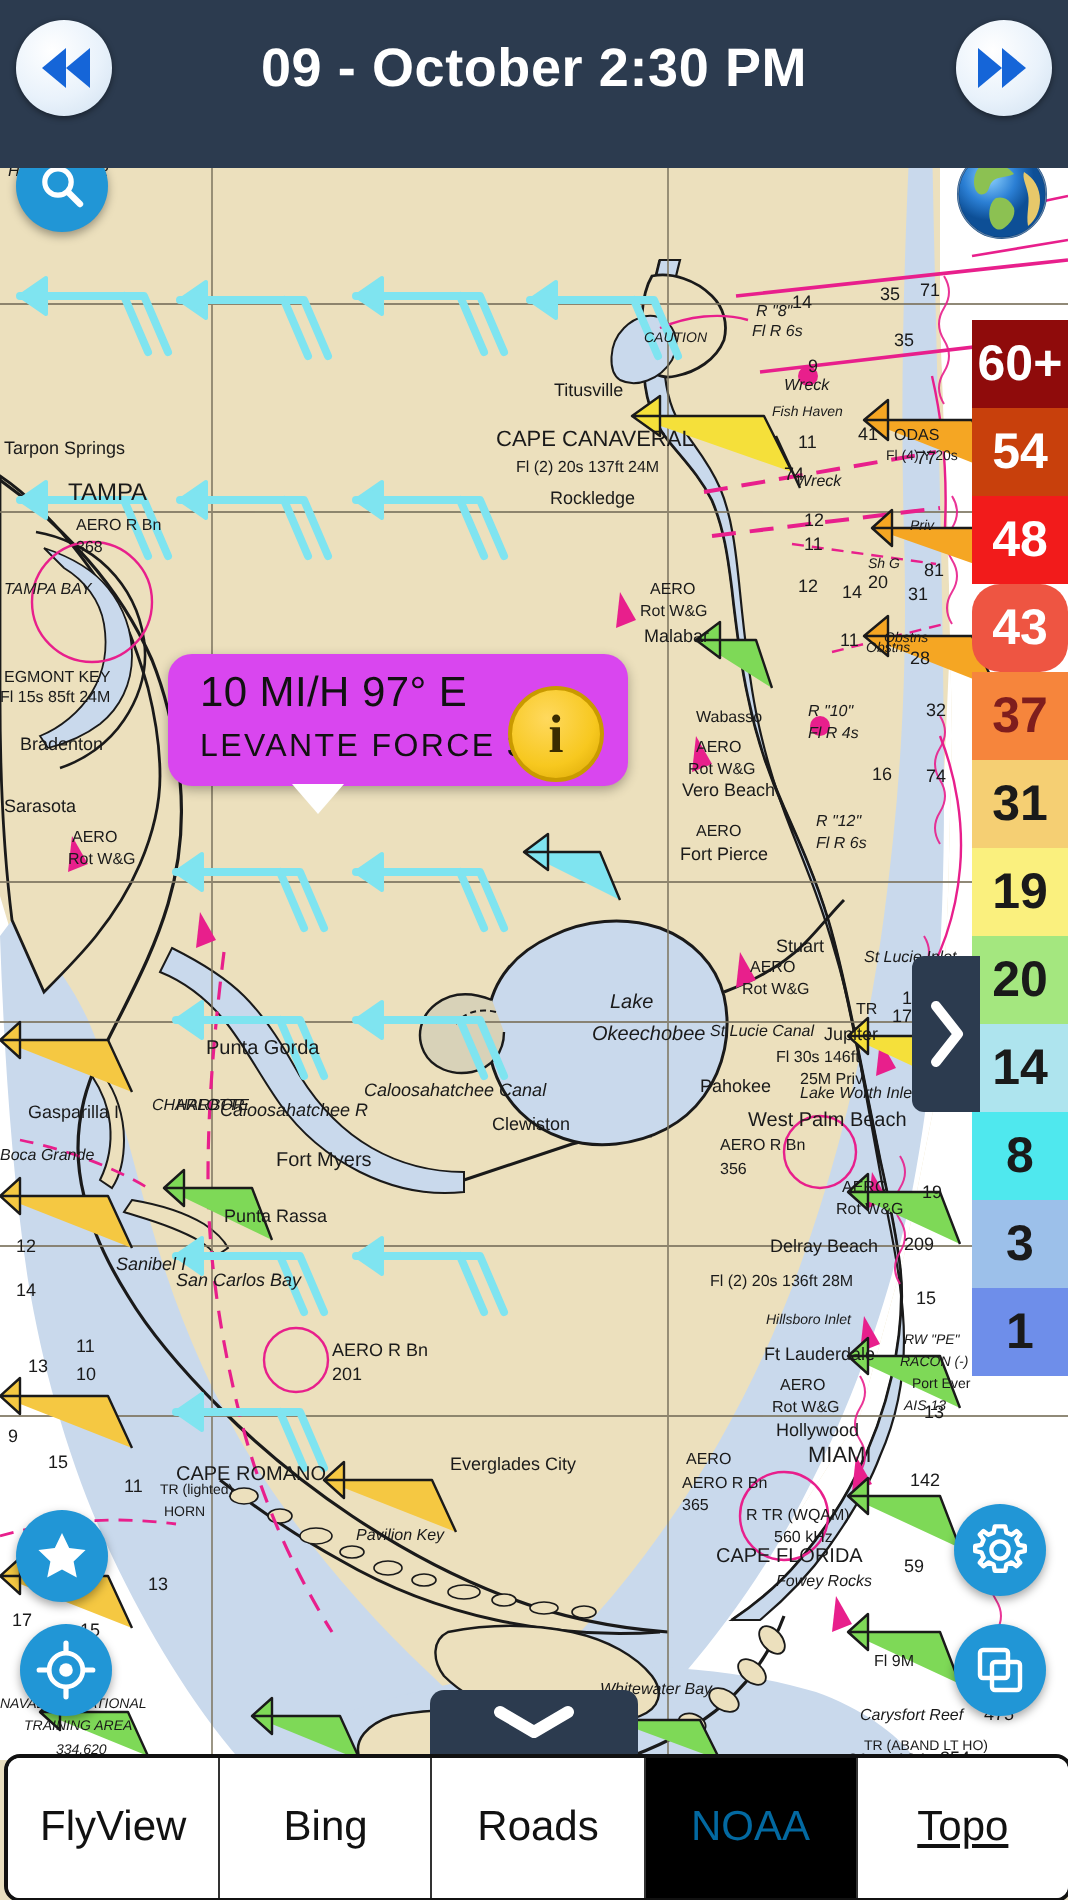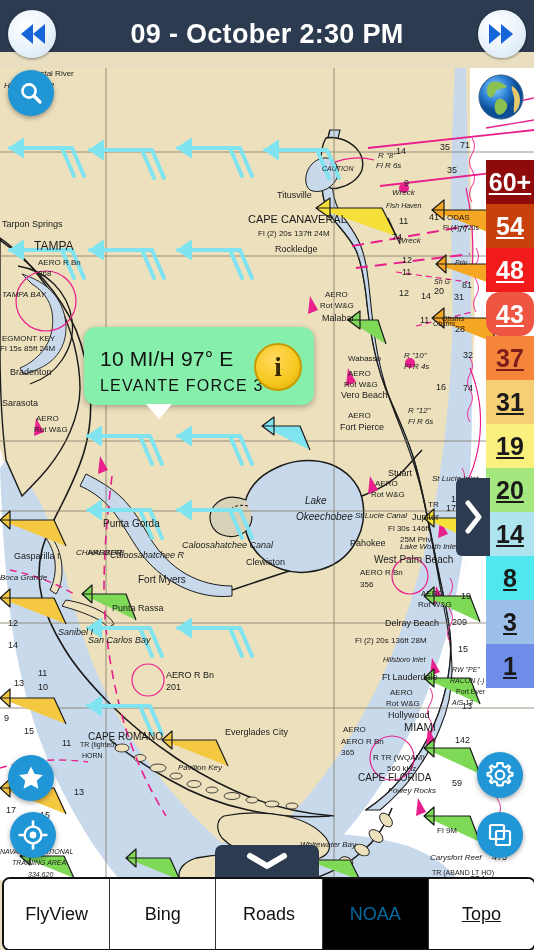--- a/index.html
+++ b/index.html
@@ -1,21 +1,21 @@
 <!DOCTYPE html>
 <html><head>
 <meta charset="utf-8">
 <style>
   html,body{margin:0;padding:0;background:#000;}
   body{width:534px;height:950px;overflow:hidden;
        font-family:"Liberation Sans","DejaVu Sans",sans-serif;}
   #app{position:relative;width:534px;height:950px;overflow:hidden;background:#e9dfc0;}
 
   
-  .header{position:absolute;left:0;top:0;width:534px;height:52px;
+  .header{position:absolute;left:0;top:0;width:534px;height:84px;
           background:#2c3b4f;z-index:40;}
   .header-title{position:absolute;left:0;top:0;width:534px;height:68px;
           display:flex;align-items:center;justify-content:center;
           color:#fff;font-size:27px;font-weight:bold;letter-spacing:.3px;}
   .navbtn{position:absolute;top:10px;width:48px;height:48px;border-radius:50%;
           background:radial-gradient(circle at 38% 32%,#ffffff 0%,#e9f2fb 55%,#cfe0f0 100%);
           box-shadow:0 1px 3px rgba(0,0,0,.45);cursor:pointer;}
   .navbtn.prev{left:8px;} .navbtn.next{right:8px;}
   .navbtn svg{position:absolute;left:0;top:0;}
 
@@ -31,28 +31,28 @@
   .fab.search{left:8px;top:70px;width:46px;height:46px;}
   .fab.star{left:8px;top:755px;width:46px;height:46px;}
   .fab.gps{left:10px;top:812px;width:46px;height:46px;}
   .fab.gear{left:477px;top:752px;width:46px;height:46px;}
   .fab.layers{left:477px;top:812px;width:46px;height:46px;}
   .globe{position:absolute;right:8px;top:72px;width:50px;height:50px;z-index:30;cursor:pointer;}
 
   
   .legend{position:absolute;right:0;top:160px;width:48px;z-index:28;}
   .legend-cell{width:48px;height:44px;display:flex;align-items:center;justify-content:center;
-               font-size:25px;font-weight:600;line-height:1;text-decoration:underline;}
+               font-size:25px;font-weight:600;line-height:1;}
   .legend-handle{position:absolute;left:-30px;top:318px;width:34px;height:78px;
                  background:#2c3b4f;border-radius:6px 0 0 6px;z-index:29;cursor:pointer;
                  display:flex;align-items:center;justify-content:center;}
 
   
   .callout{position:absolute;left:84px;top:327px;width:230px;z-index:32;}
-  .callout-body{background:#86efac;border-radius:12px;padding:20px 14px 10px 16px;
+  .callout-body{background:#d946ef;border-radius:12px;padding:8px 14px 10px 16px;
                 box-shadow:0 2px 6px rgba(0,0,0,.3);position:relative;}
   .callout-line1{font-size:21px;color:#111;letter-spacing:.2px;}
   .callout-line2{font-size:16px;color:#111;letter-spacing:1.2px;margin-top:6px;}
   .callout-tail{position:absolute;left:62px;bottom:-14px;width:0;height:0;
                 border-left:13px solid transparent;border-right:13px solid transparent;
                 border-top:15px solid #fff;}
   .info-icon{position:absolute;right:12px;top:16px;width:44px;height:44px;border-radius:50%;
              background:radial-gradient(circle at 40% 32%,#ffd95e 0%,#f7c81f 60%,#d8a400 100%);
              border:2px solid #c99a00;display:flex;align-items:center;justify-content:center;
              font-size:27px;font-weight:bold;color:#3a2c00;font-family:"Liberation Serif",serif;}
@@ -60,21 +60,21 @@
   
   .pulltab{position:absolute;left:215px;top:845px;width:104px;height:32px;
            background:#2c3b4f;border-radius:7px 7px 0 0;z-index:31;cursor:pointer;
            display:flex;align-items:center;justify-content:center;}
 
   
   .tabbar{position:absolute;left:2px;top:877px;width:530px;height:70px;
           background:#fff;border:2px solid #111;border-radius:8px;
           display:flex;overflow:hidden;z-index:35;}
   .tab{flex:1;display:flex;align-items:center;justify-content:center;
-       font-size:18px;color:#111;border-right:1px solid #333;cursor:pointer;background:#fff;}
+       font-size:21px;color:#111;border-right:1px solid #333;cursor:pointer;background:#fff;}
   .tab:last-child{border-right:none;text-decoration:underline;}
   .tab.active{background:#000;color:#0369a1;}
 </style>
 </head>
 <body>
 
 <div id="app">
 
   <div class="map">
     <svg width="534" height="812" viewBox="0 0 534 812">

